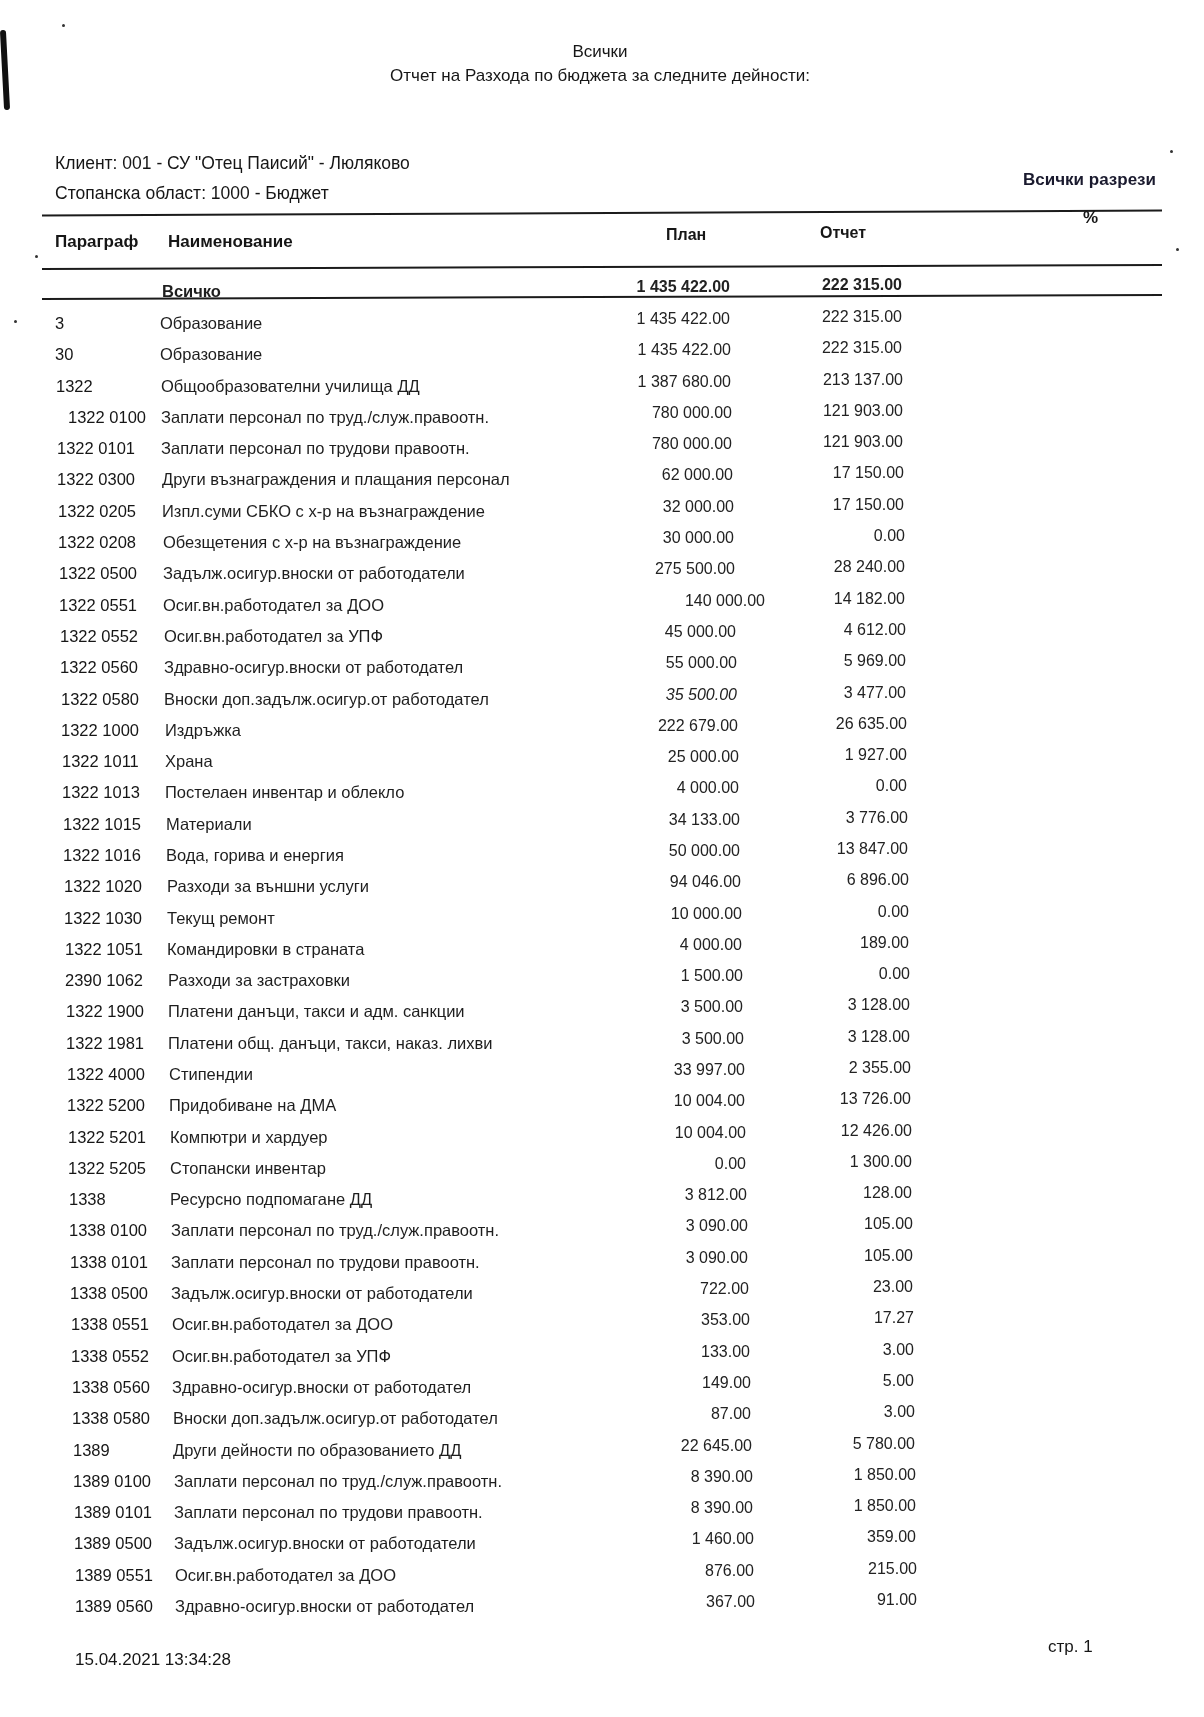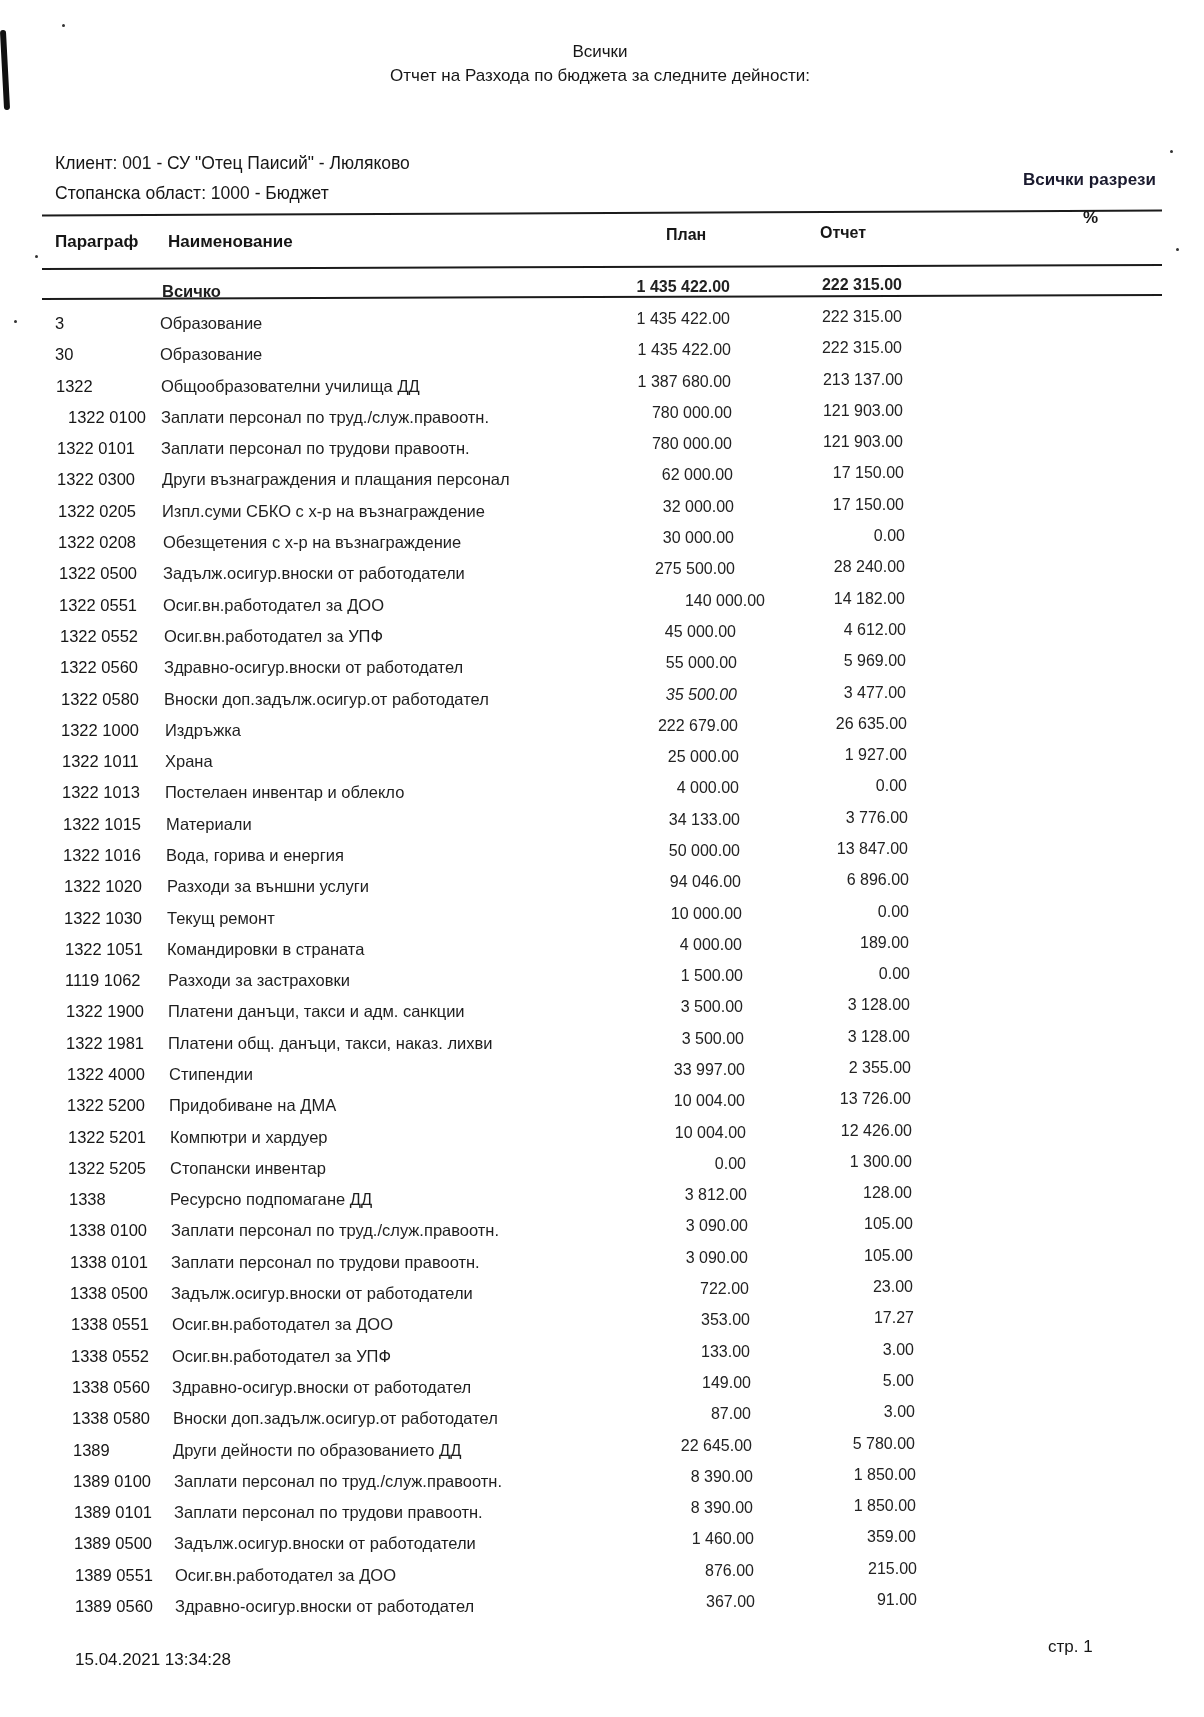--- a/index.html
+++ b/index.html
@@ -196,21 +196,21 @@
       <span class="plan" style="left: 572px;">10 000.00</span>
       <span class="rep" style="left: 759px;">0.00</span>
     </div>
     <div class="row" style="top: 936px;">
       <span class="code" style="left: 65px;">1322 1051</span>
       <span class="nm" style="left: 167px;">Командировки в страната</span>
       <span class="plan" style="left: 572px;">4 000.00</span>
       <span class="rep" style="left: 759px;">189.00</span>
     </div>
     <div class="row" style="top: 967px;">
-      <span class="code" style="left: 65px;">1119 1062</span>
+      <span class="code" style="left: 65px;">2390 1062</span>
       <span class="nm" style="left: 168px;">Разходи за застраховки</span>
       <span class="plan" style="left: 573px;">1 500.00</span>
       <span class="rep" style="left: 760px;">0.00</span>
     </div>
     <div class="row" style="top: 998px;">
       <span class="code" style="left: 66px;">1322 1900</span>
       <span class="nm" style="left: 168px;">Платени данъци, такси и адм. санкции</span>
       <span class="plan" style="left: 573px;">3 500.00</span>
       <span class="rep" style="left: 760px;">3 128.00</span>
     </div>

